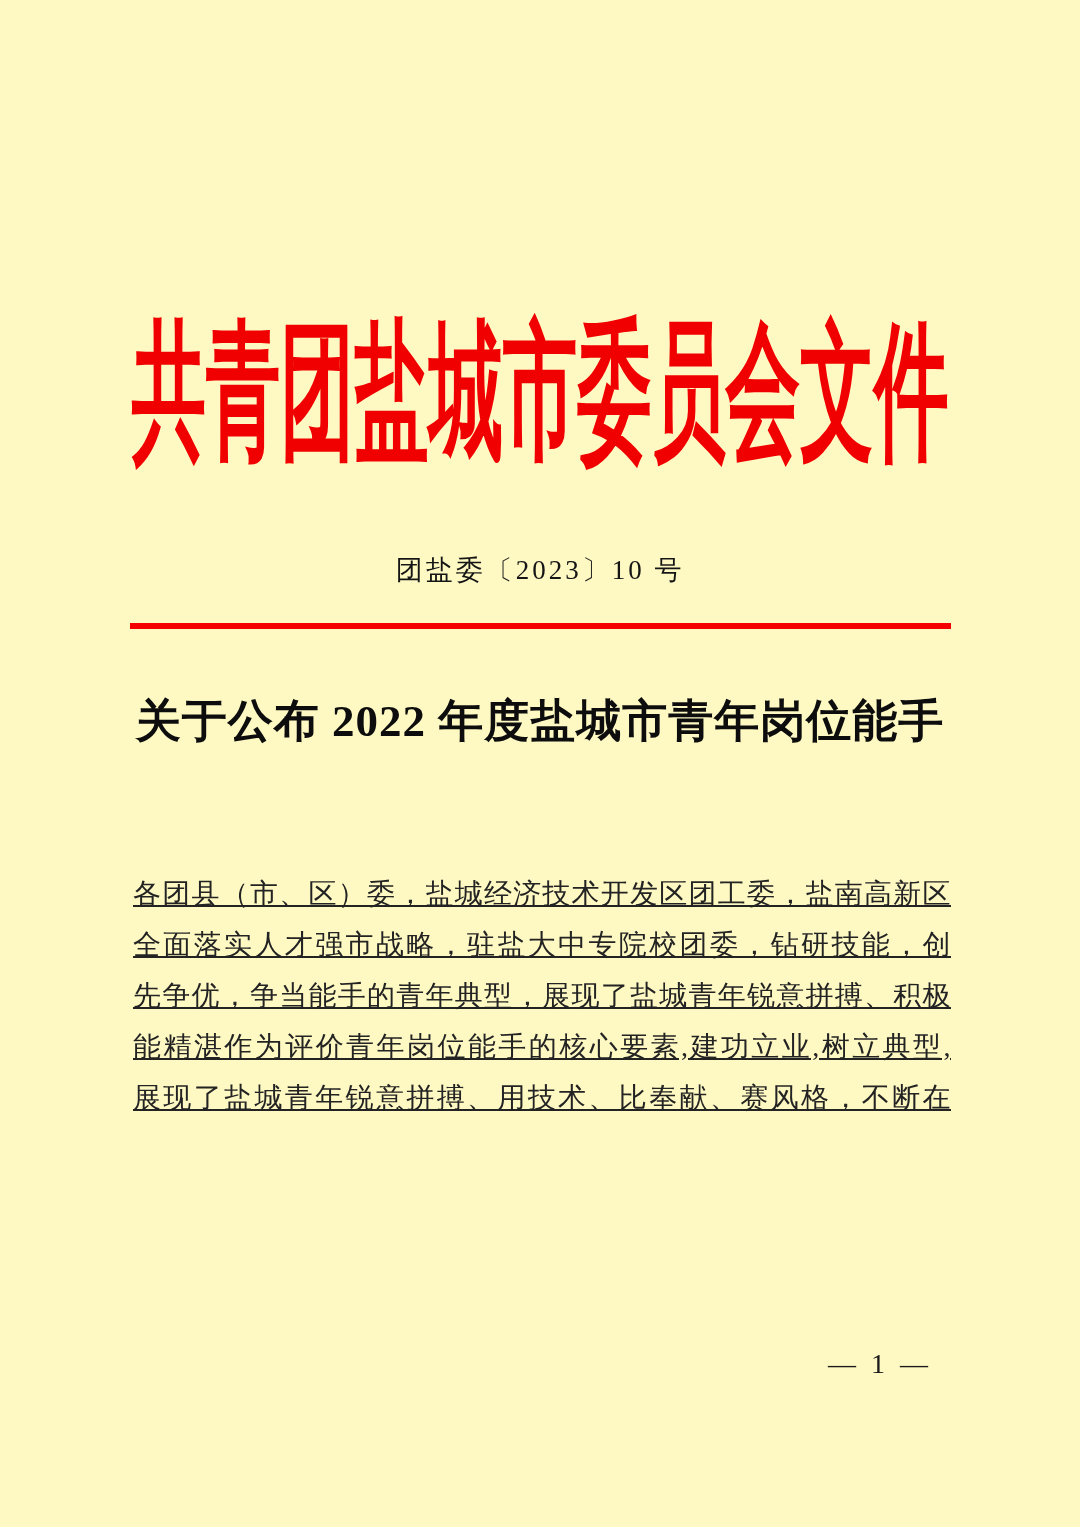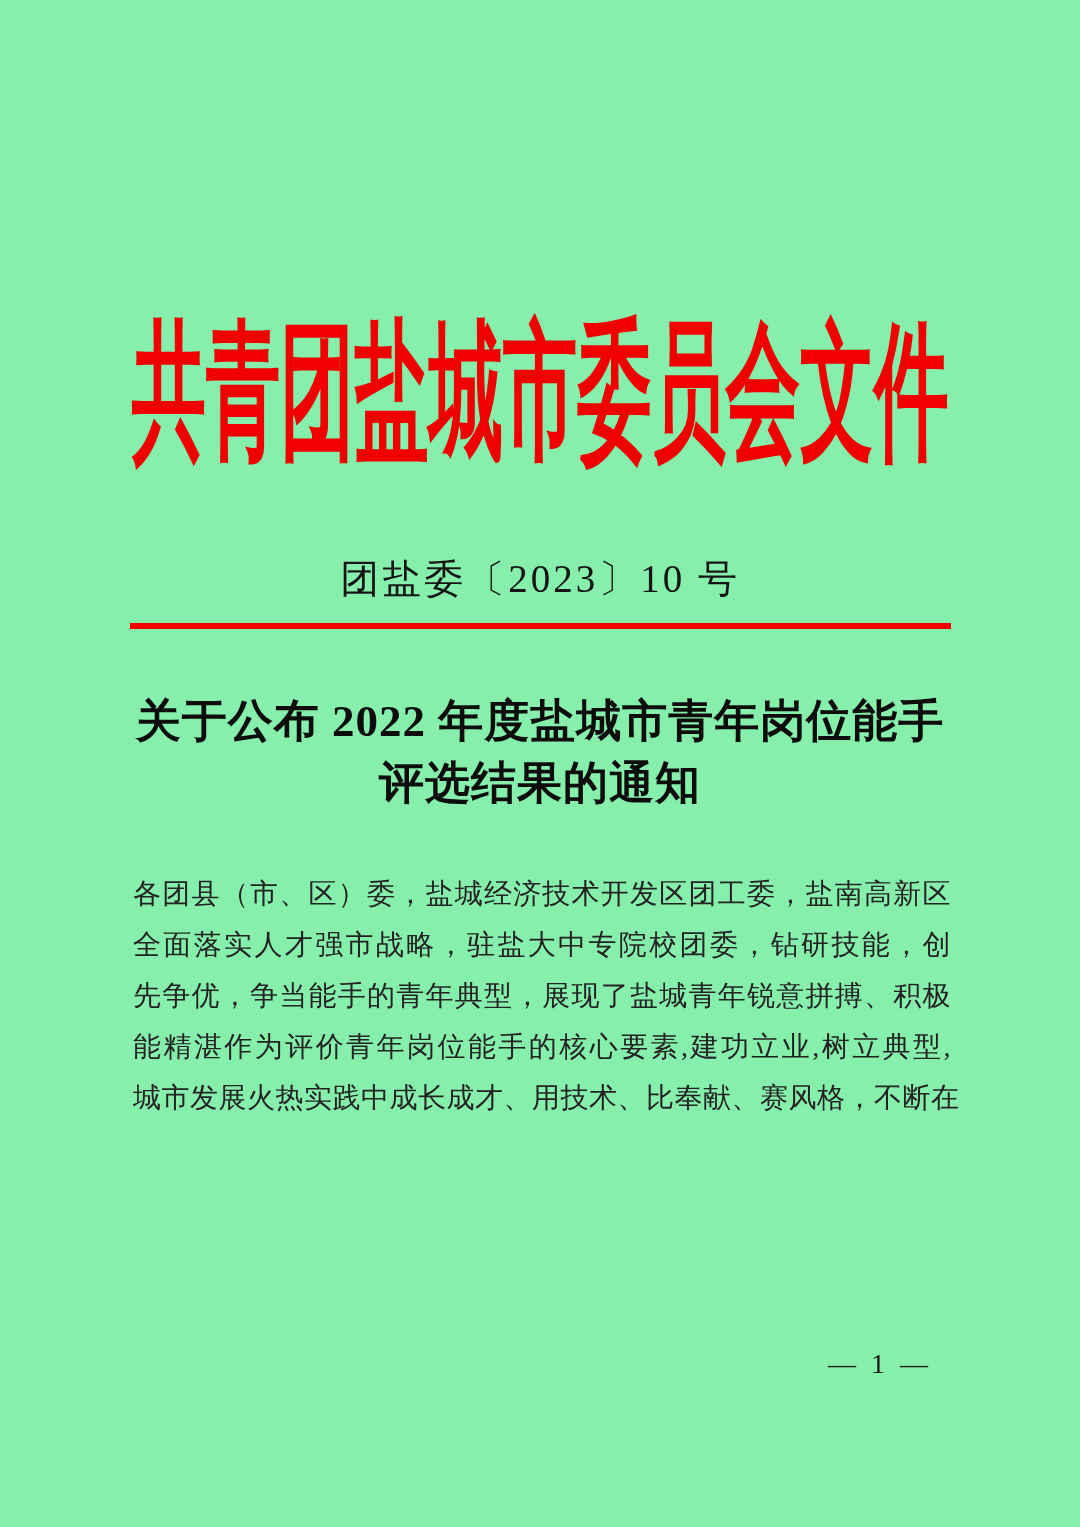--- a/index.html
+++ b/index.html
@@ -5,21 +5,21 @@
   html, body {
     margin: 0;
     padding: 0;
     background: #ffffff;
     font-family: "Liberation Serif", "DejaVu Serif", serif;
   }
   .page {
     position: relative;
     width: 1080px;
     height: 1527px;
-    background: #86efac;
+    background: #fef9c3;
     overflow: hidden;
     color: #1c1c1c;
   }
 
   
   .header-banner {
     position: absolute;
     top: 306px;
     left: 0;
     width: 1080px;
@@ -40,21 +40,21 @@
     line-height: 1;
   }
 
   
   .doc-number {
     position: absolute;
     top: 552px;
     left: 0;
     width: 1080px;
     text-align: center;
-    font-size: 39px;
+    font-size: 27px;
     letter-spacing: 3px;
     color: #151515;
   }
 
   
   .red-rule {
     position: absolute;
     top: 623px;
     left: 130px;
     width: 821px;
@@ -88,20 +88,21 @@
     font-size: 28px;
     color: #232323;
   }
   .body-line {
     height: 51px;
     line-height: 51px;
     text-align: justify;
     text-align-last: justify;
     white-space: nowrap;
     letter-spacing: 0.5px;
+    text-decoration: underline;
   }
   .body-line.indent {
     padding-left: 56px;
   }
 
   
   .page-number {
     position: absolute;
     top: 1348px;
     left: 790px;
@@ -120,26 +121,25 @@
   <div class="header-banner">
     <span class="banner-text">共青团盐城市委员会文件</span>
   </div>
 
   <div class="doc-number">团盐委〔2023〕10 号</div>
 
   <div class="red-rule"></div>
 
   <div class="doc-title">
     <div>关于公布 2022 年度盐城市青年岗位能手</div>
-    <div>评选结果的通知</div>
   </div>
 
   <div class="doc-body">
     <div class="body-line">各团县（市、区）委，盐城经济技术开发区团工委，盐南高新区</div>
     <div class="body-line">全面落实人才强市战略，驻盐大中专院校团委，钻研技能，创</div>
     <div class="body-line">先争优，争当能手的青年典型，展现了盐城青年锐意拼搏、积极</div>
     <div class="body-line">能精湛作为评价青年岗位能手的核心要素,建功立业,树立典型,</div>
-    <div class="body-line">城市发展火热实践中成长成才、用技术、比奉献、赛风格，不断在</div>
+    <div class="body-line">展现了盐城青年锐意拼搏、用技术、比奉献、赛风格，不断在</div>
   </div>
 
   <div class="page-number">— 1 —</div>
 
 </div>
 
 </body></html>

